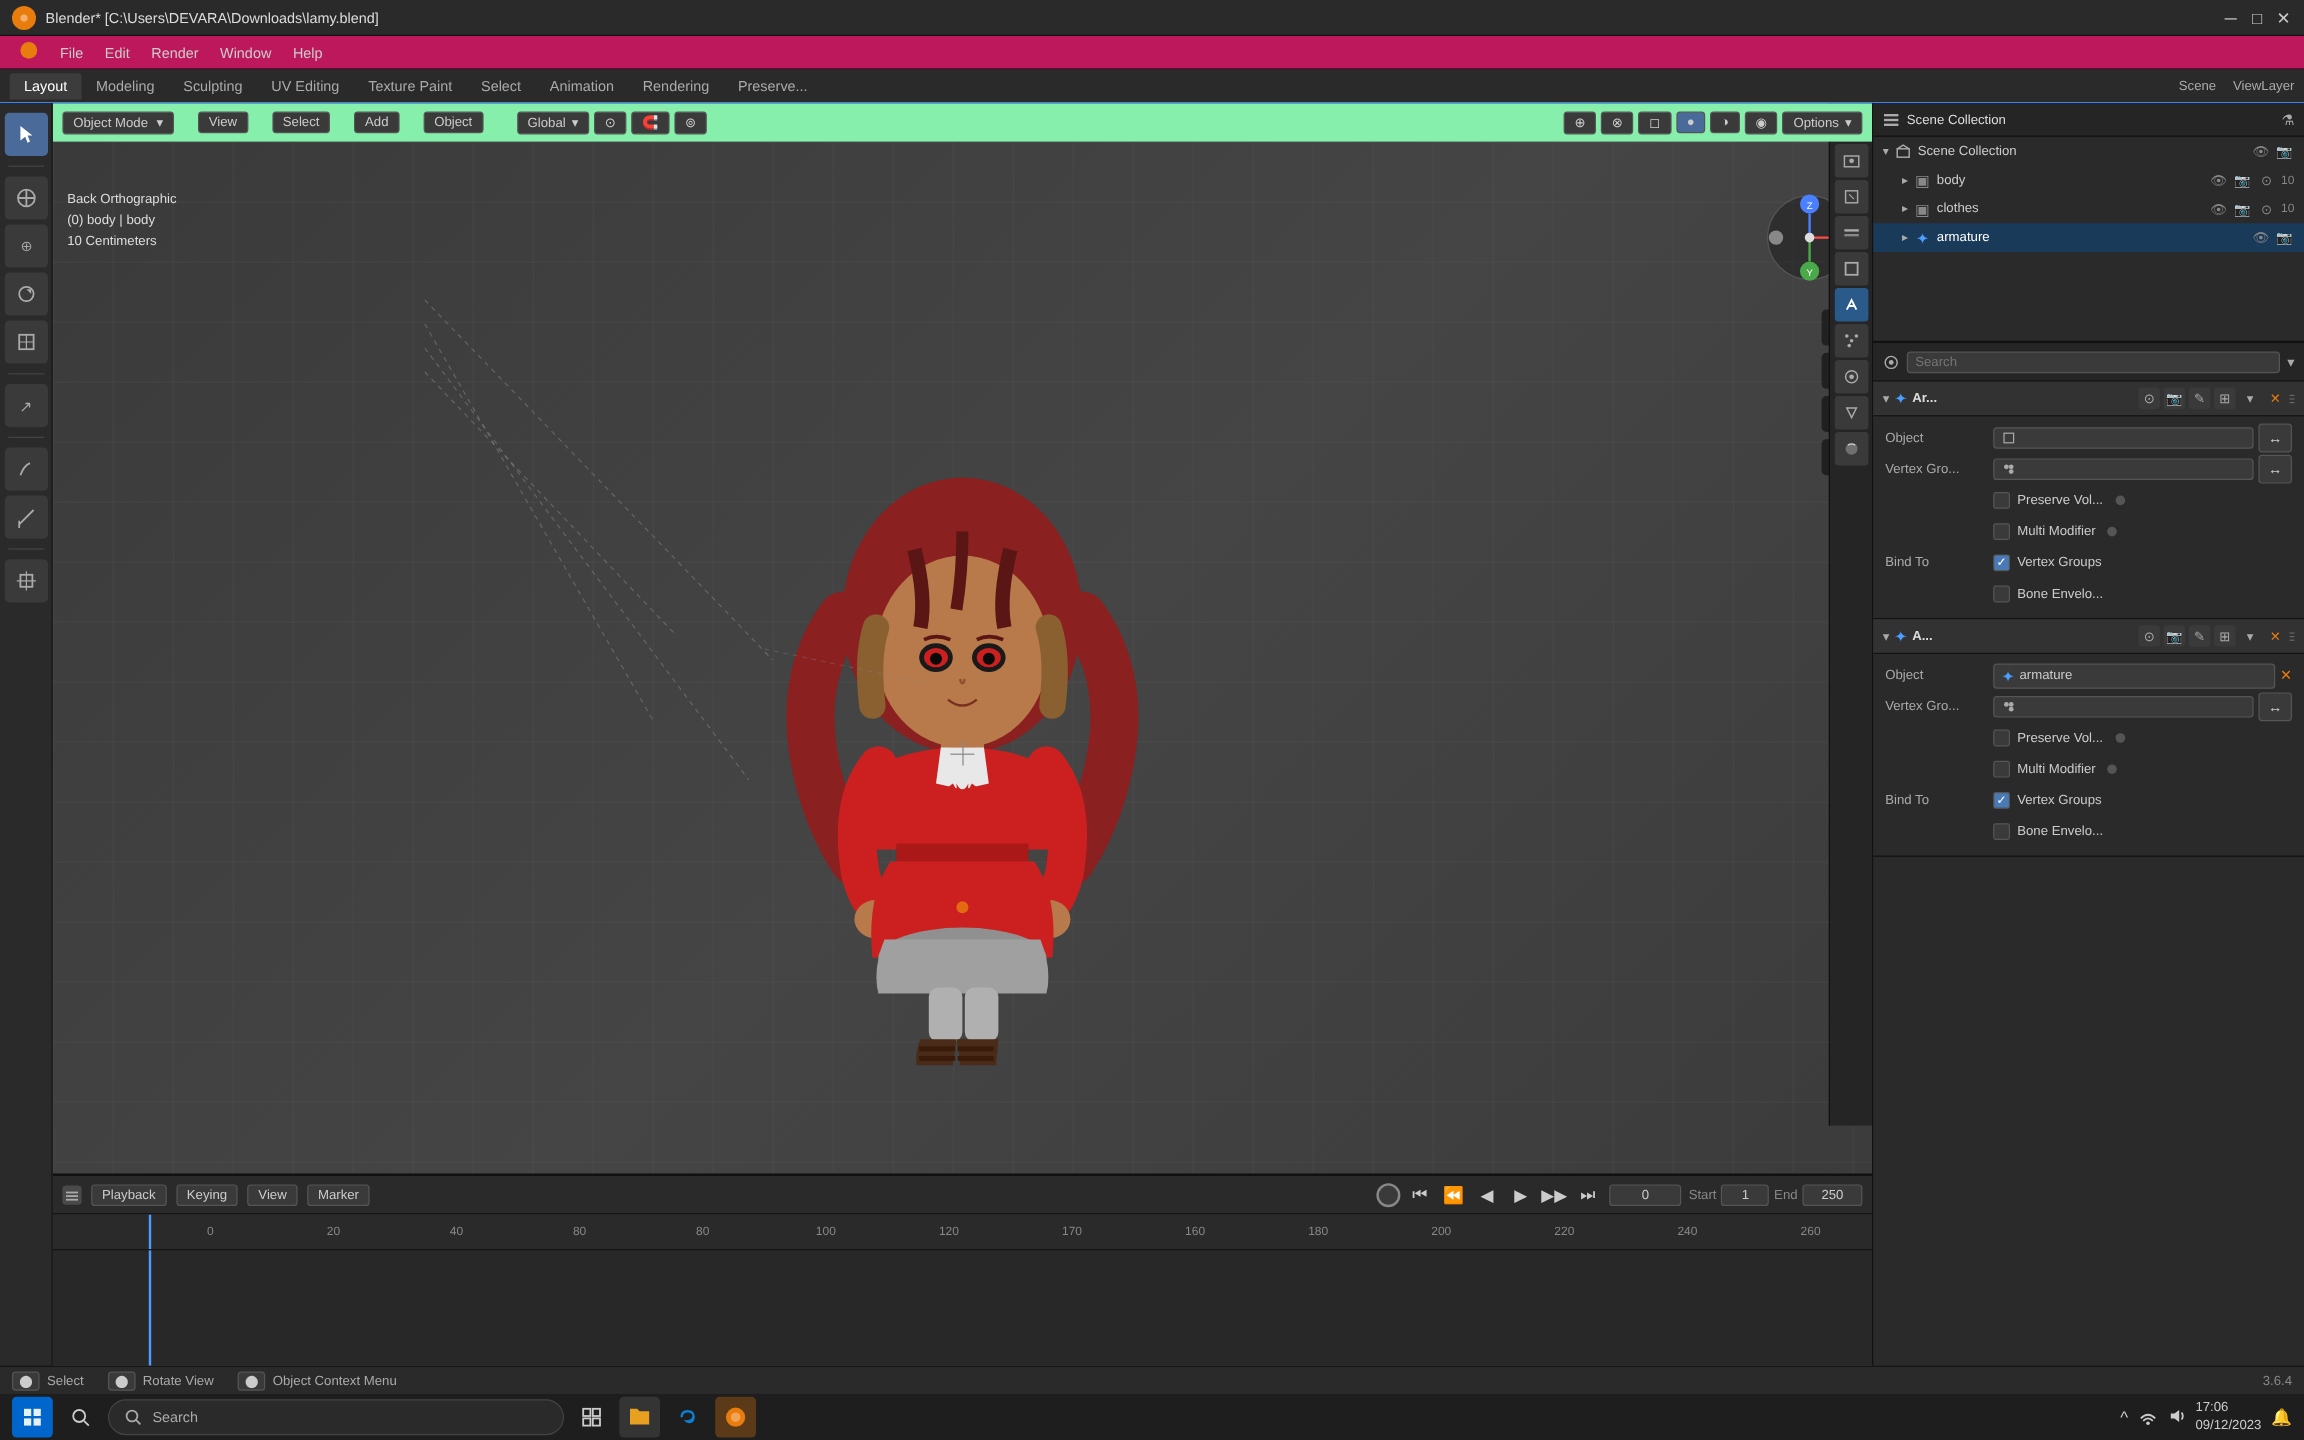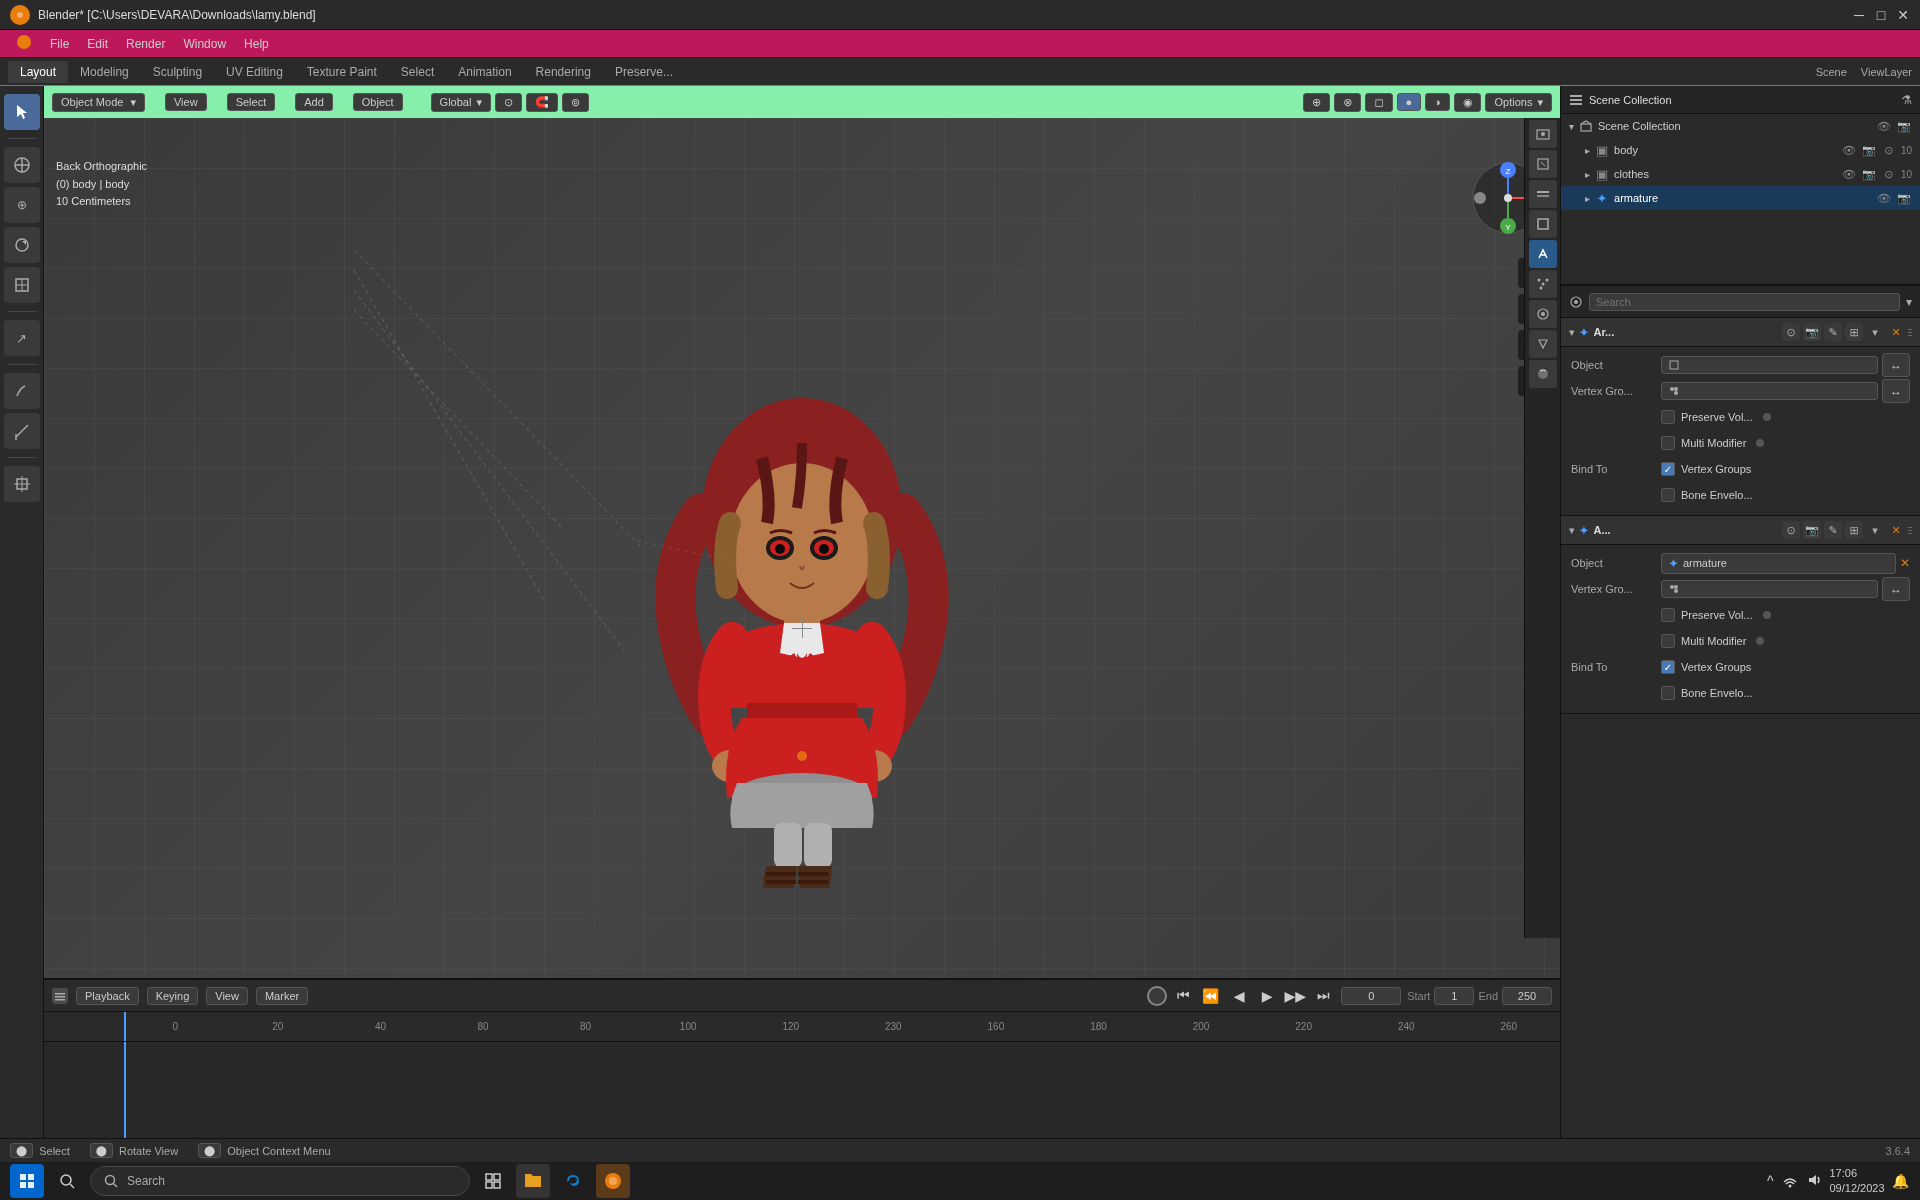--- a/index.html
+++ b/index.html
@@ -884,21 +884,21 @@
         </div>
         <div id="timeline-ruler">
           <div class="ruler-numbers">
             <div class="ruler-num">0</div>
             <div class="ruler-num">20</div>
             <div class="ruler-num">40</div>
             <div class="ruler-num">80</div>
             <div class="ruler-num">80</div>
             <div class="ruler-num">100</div>
             <div class="ruler-num">120</div>
-            <div class="ruler-num">230</div>
+            <div class="ruler-num">170</div>
             <div class="ruler-num">160</div>
             <div class="ruler-num">180</div>
             <div class="ruler-num">200</div>
             <div class="ruler-num">220</div>
             <div class="ruler-num">240</div>
             <div class="ruler-num">260</div>
           </div>
 
           <div class="timeline-marker" style="left:80px;"></div>
         </div>

